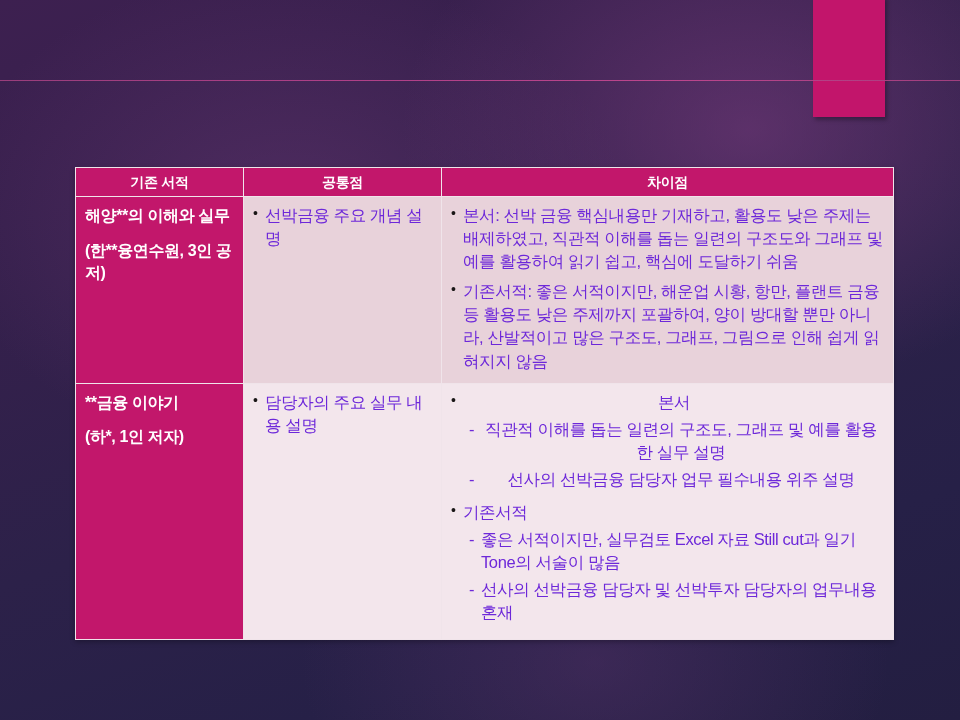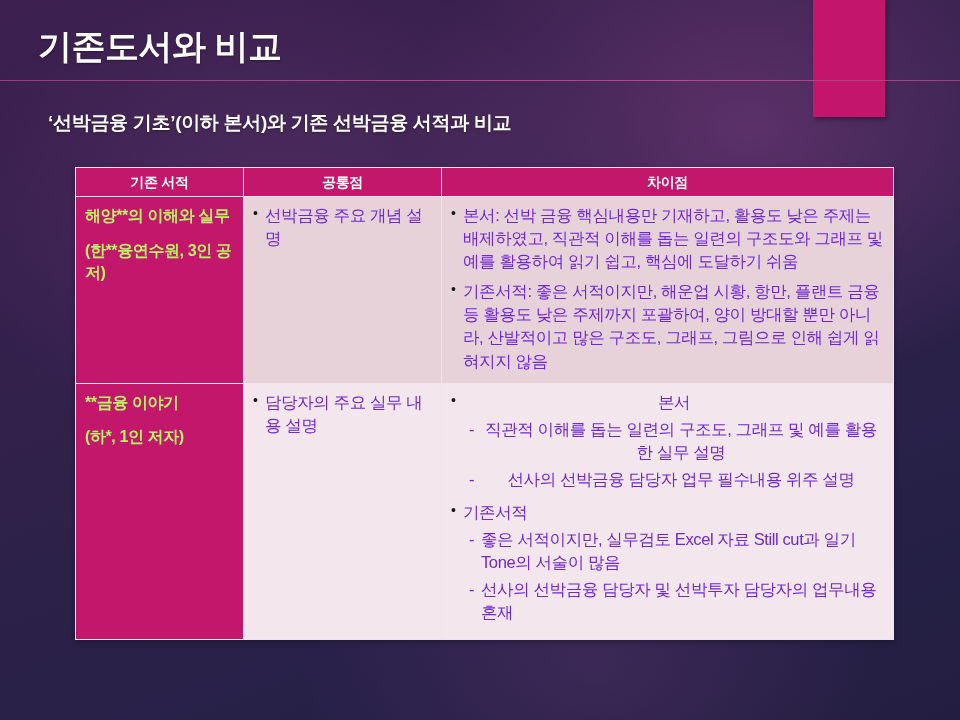--- a/index.html
+++ b/index.html
@@ -93,21 +93,21 @@
     font-weight: bold;
     text-align: center;
     height: 28px;
     line-height: 28px;
     padding: 0 4px;
     letter-spacing: -0.3px;
   }
 
   td.head-cell {
     background: #c2176b;
-    color: #bef264;
+    color: #ffffff;
     font-weight: bold;
     font-size: 16px;
     padding: 8px 9px 10px 9px;
     letter-spacing: -0.4px;
     line-height: 1.42;
   }
   td.head-cell .sub {
     margin-top: 12px;
     display: block;
   }
@@ -162,23 +162,21 @@
   .tight { margin-bottom: 0 !important; text-align: center; }
 </style>
 </head>
 <body>
 
 <div class="slide">
 
   <div class="accent-rect"></div>
   <div class="title-rule"></div>
 
-  <div class="slide-title">기존도서와 비교</div>
-
-  <div class="slide-subtitle">‘선박금융 기초’(이하 본서)와 기존 선박금융 서적과 비교</div>
+
 
   <table class="cmp-table">
     <colgroup>
       <col class="c1">
         <col class="c2">
         <col class="c3">
     </colgroup>
     <thead>
       <tr>
         <th>기존 서적</th>

